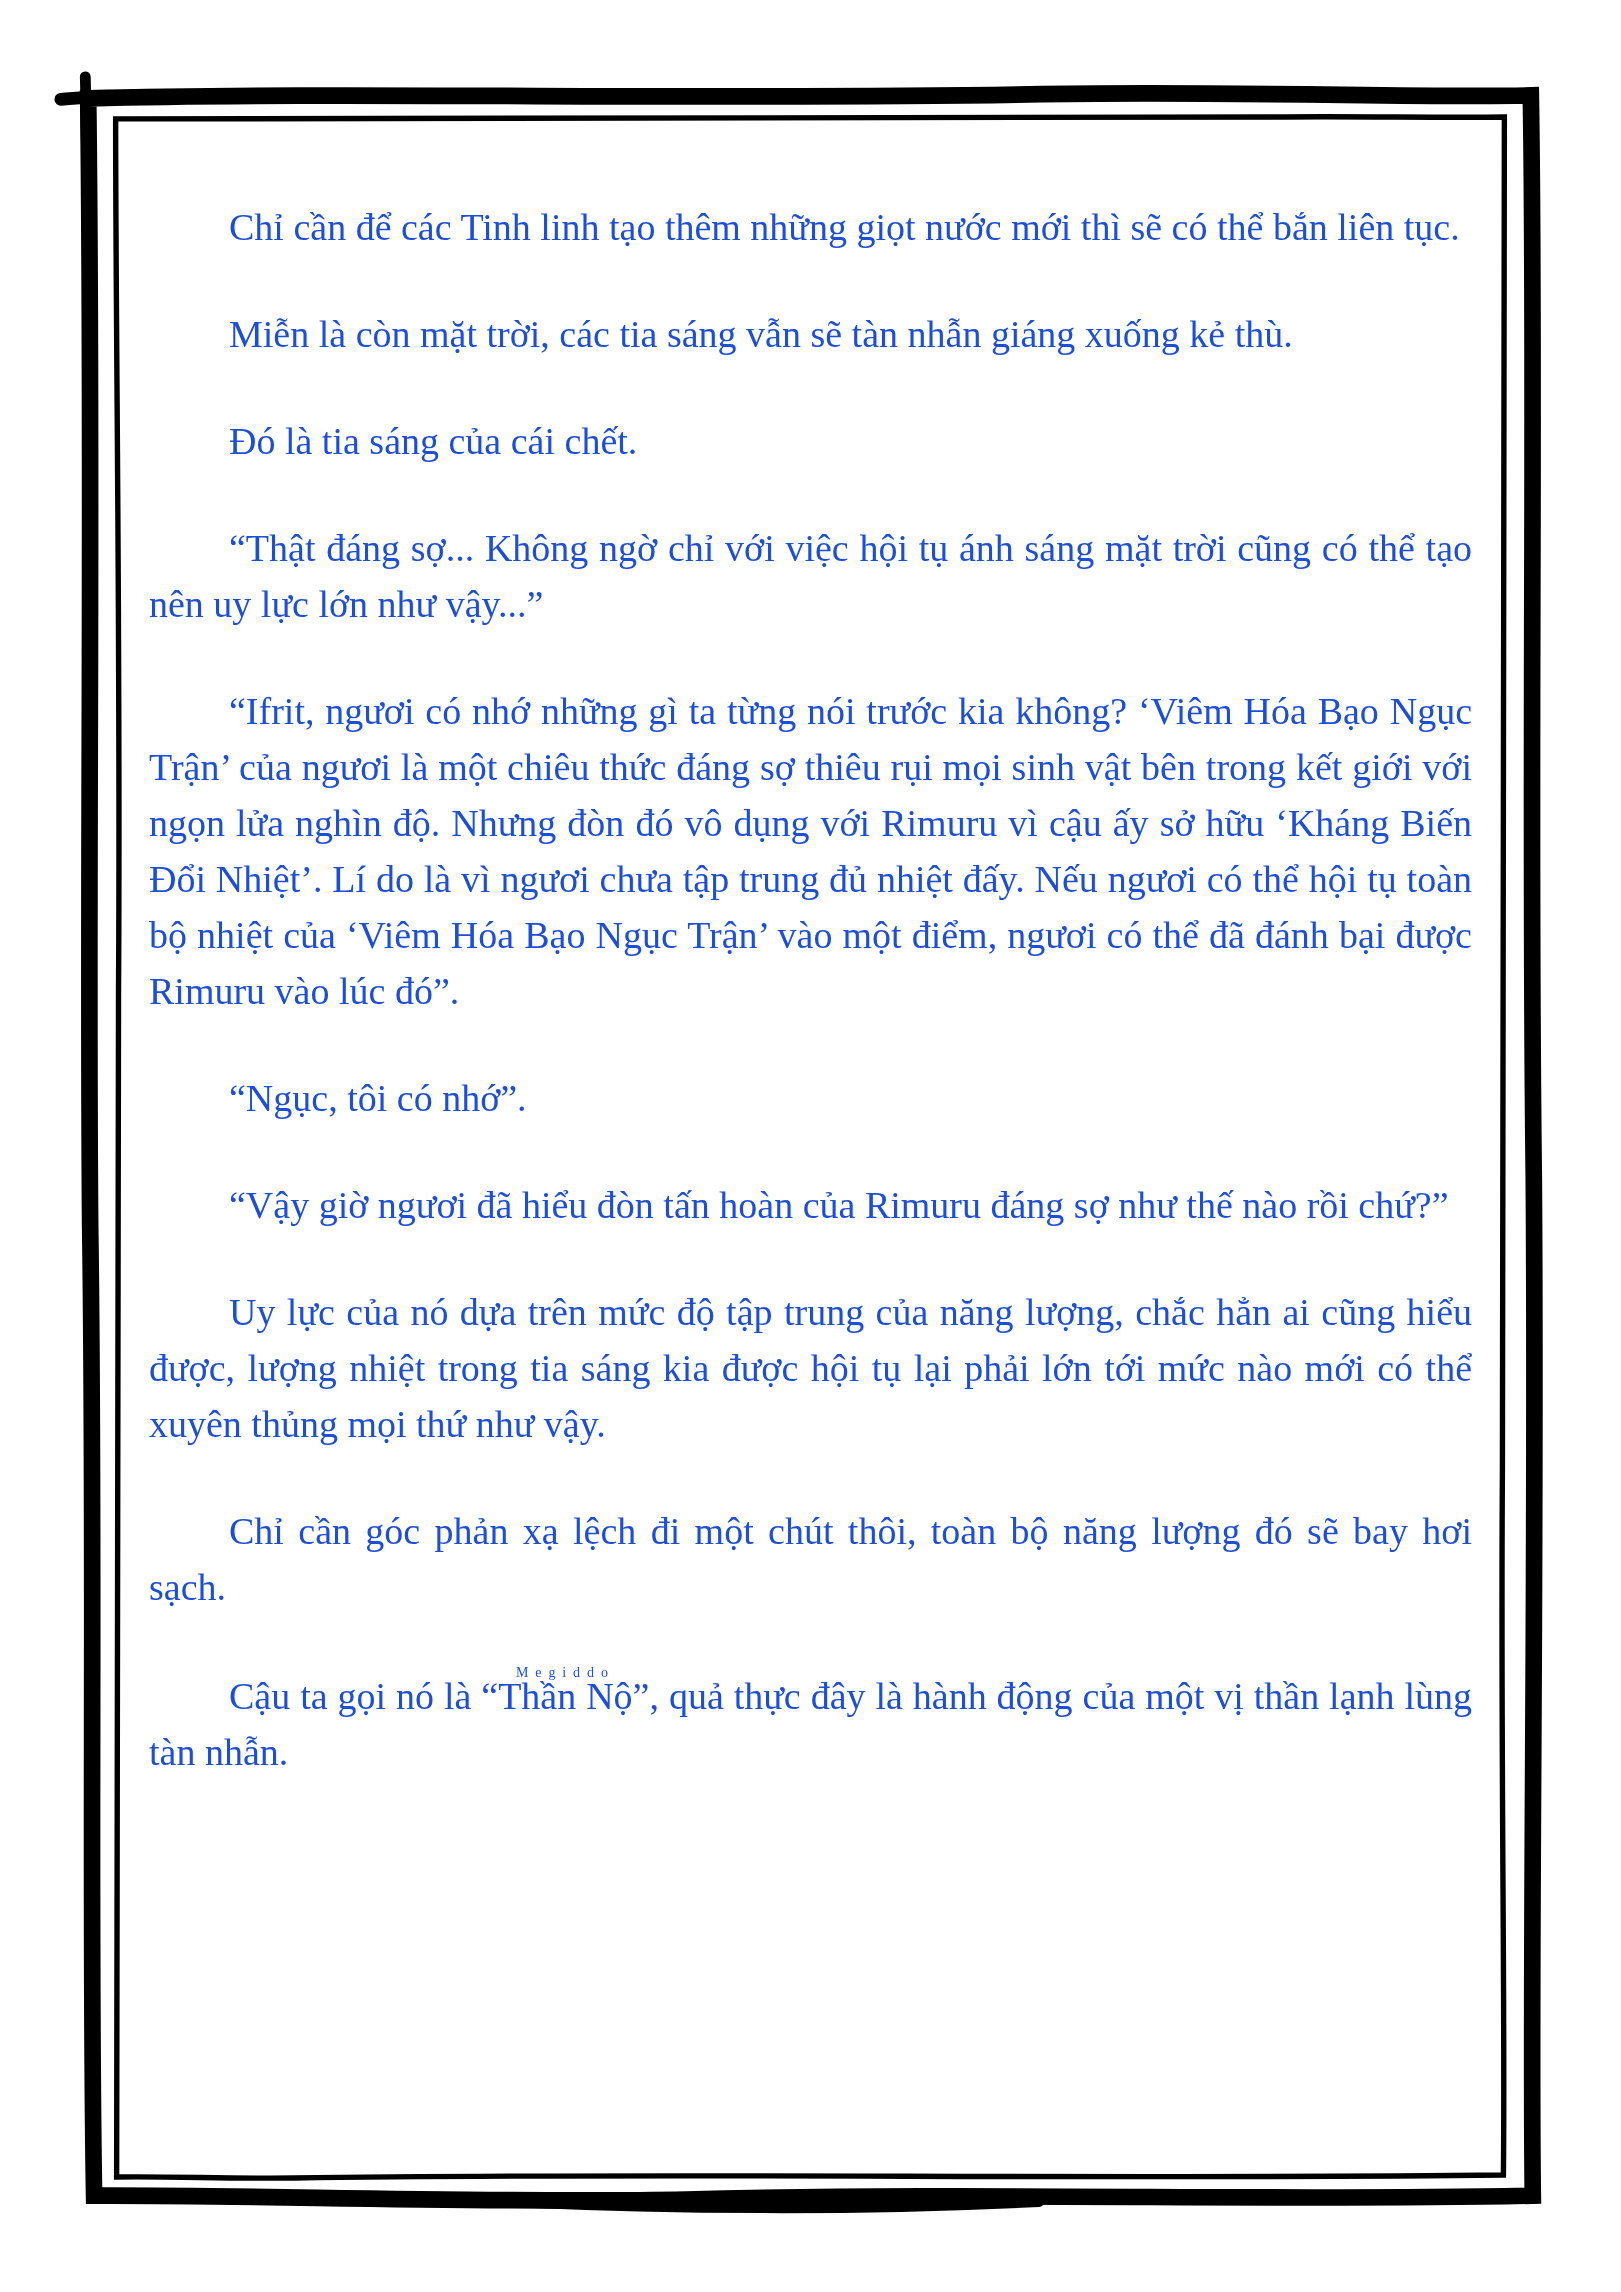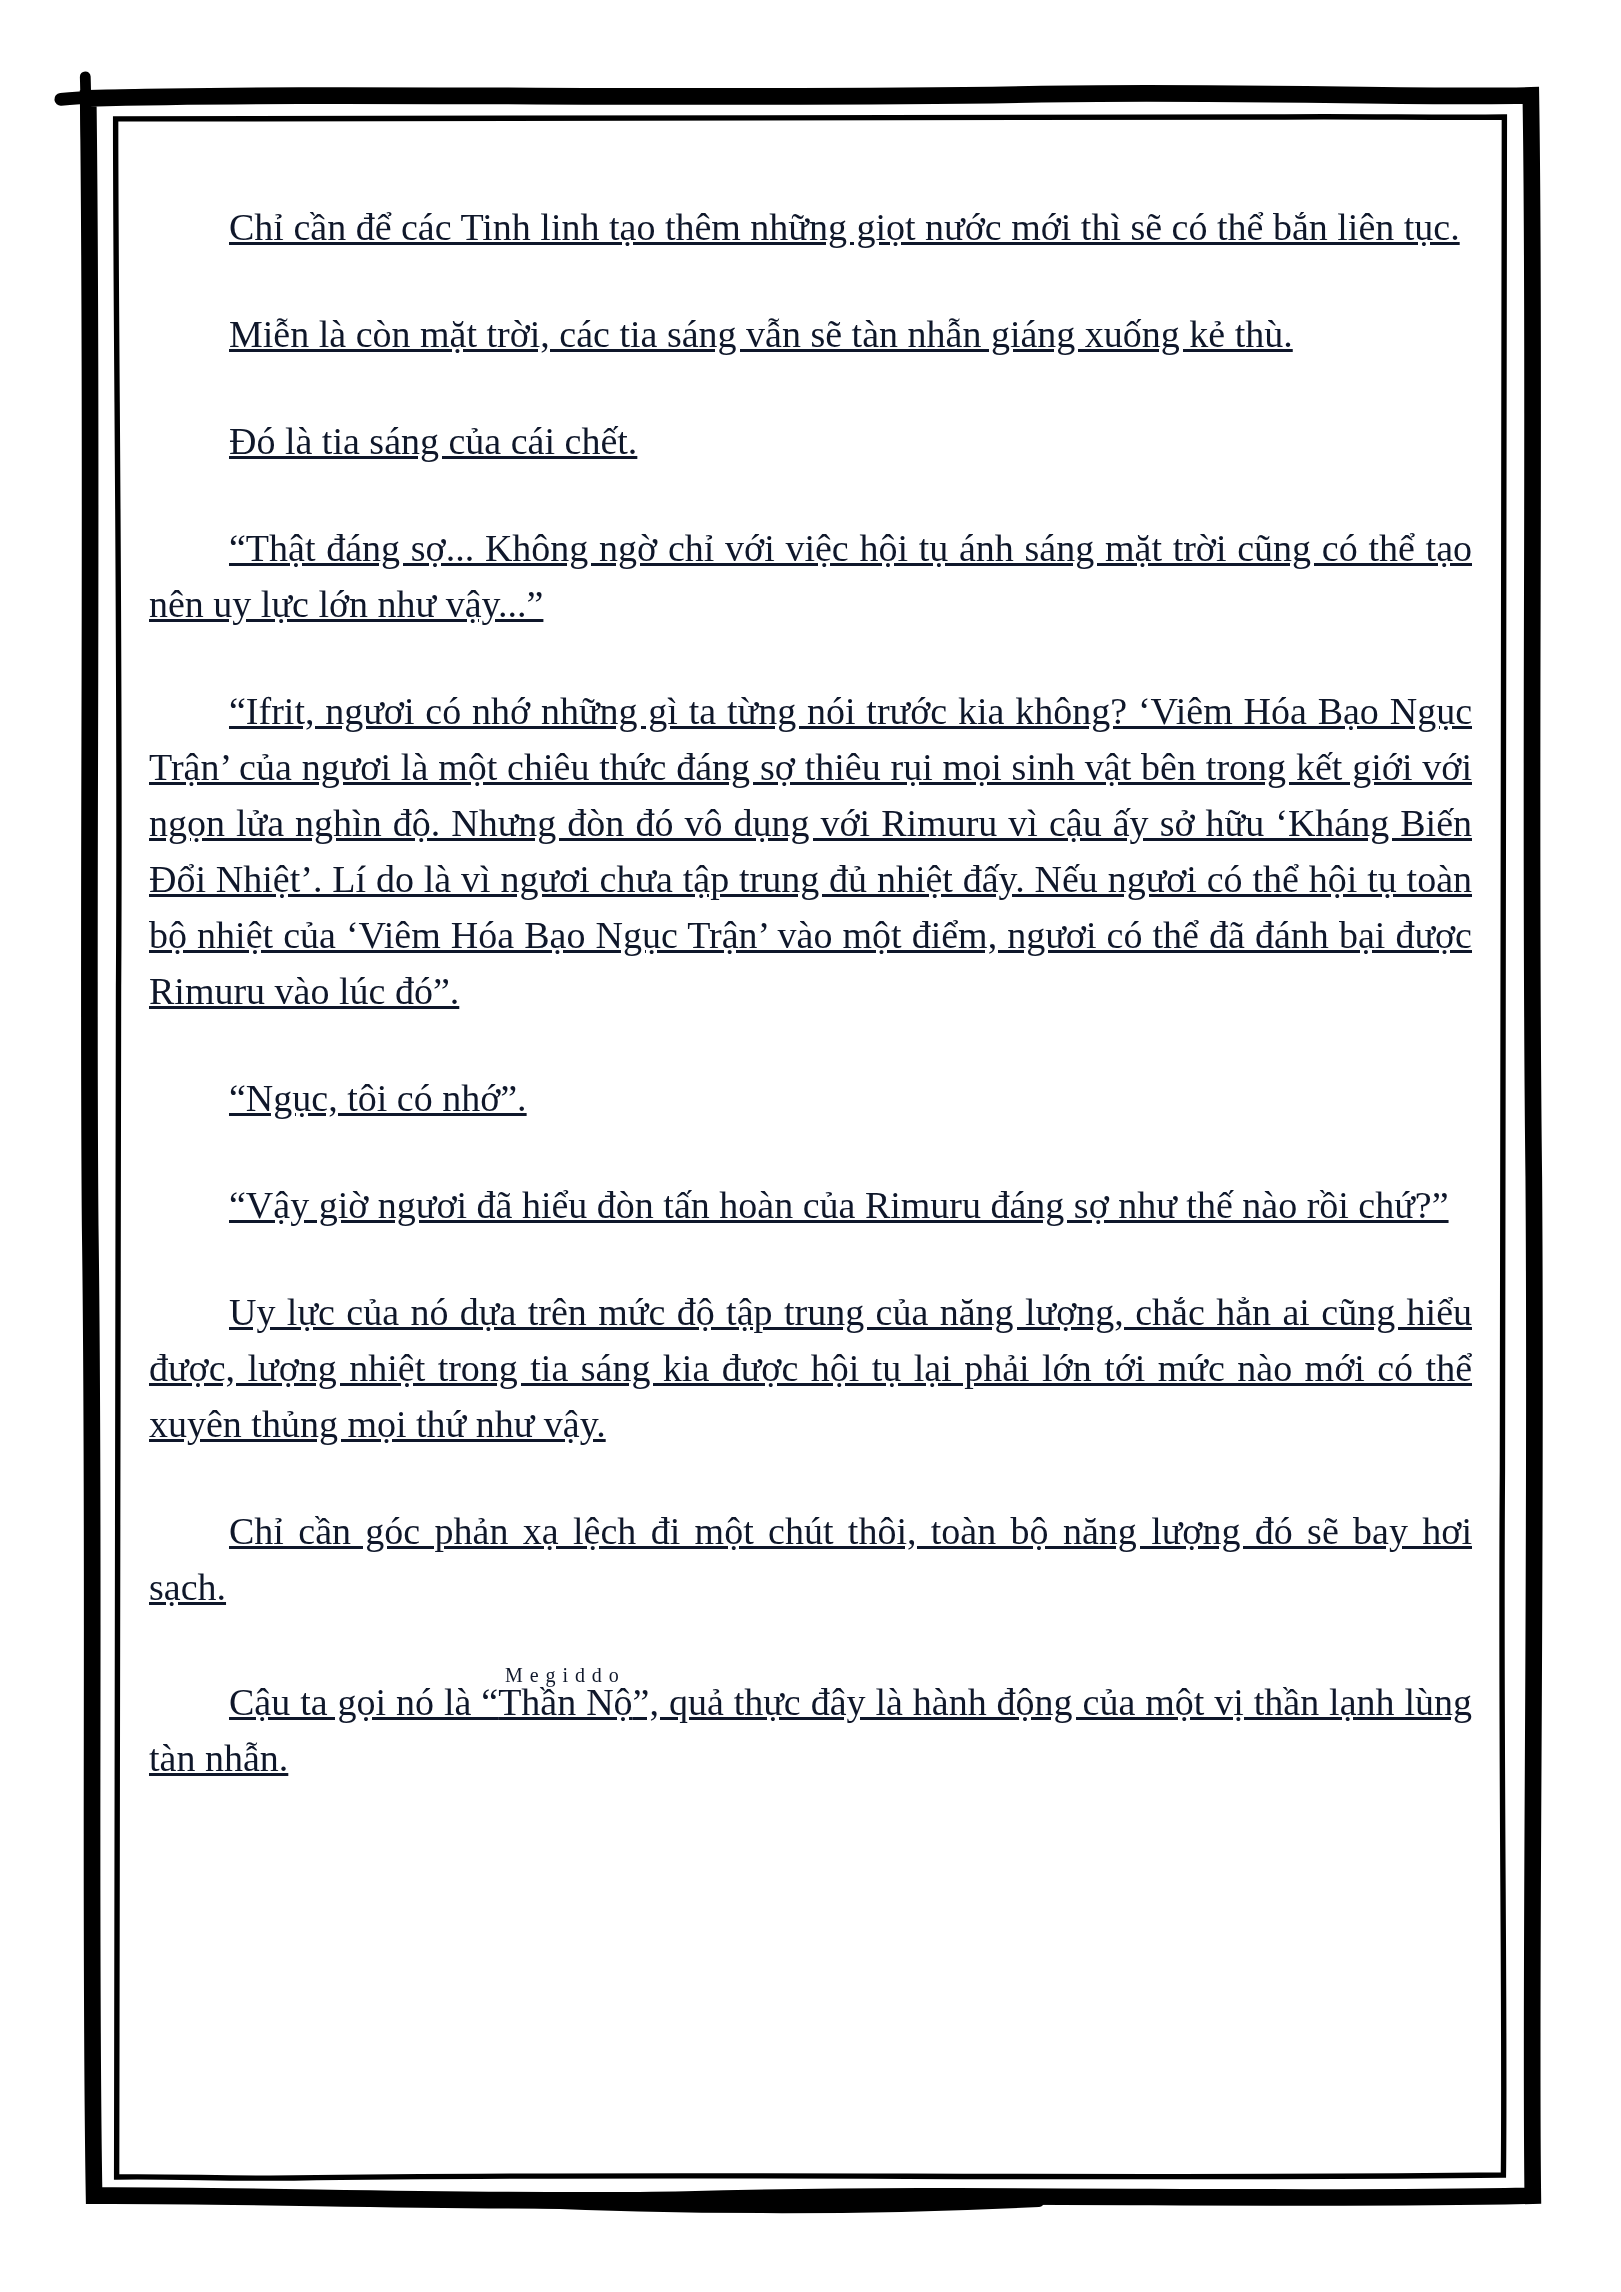--- a/index.html
+++ b/index.html
@@ -29,31 +29,30 @@
     left: 149px;
     top: 199px;
     width: 1323px;
   }
   .para {
     margin: 0 0 51px 0;
     font-size: 38px;
     line-height: 56px;
     text-align: justify;
     text-indent: 80px;
-    color: #0f172a;
-    text-decoration: underline;
+    color: #1d4ed8;
   }
   .para:last-child {
     margin-bottom: 0;
   }
   ruby {
     ruby-align: center;
   }
   rt.ruby-note {
-    font-size: 20px;
+    font-size: 14px;
     letter-spacing: 6.9px;
     font-family: "Liberation Serif", "DejaVu Serif", serif;
     text-align: left;
   }
 </style>
 </head>
 <body>
 
 <div class="canvas">
 

